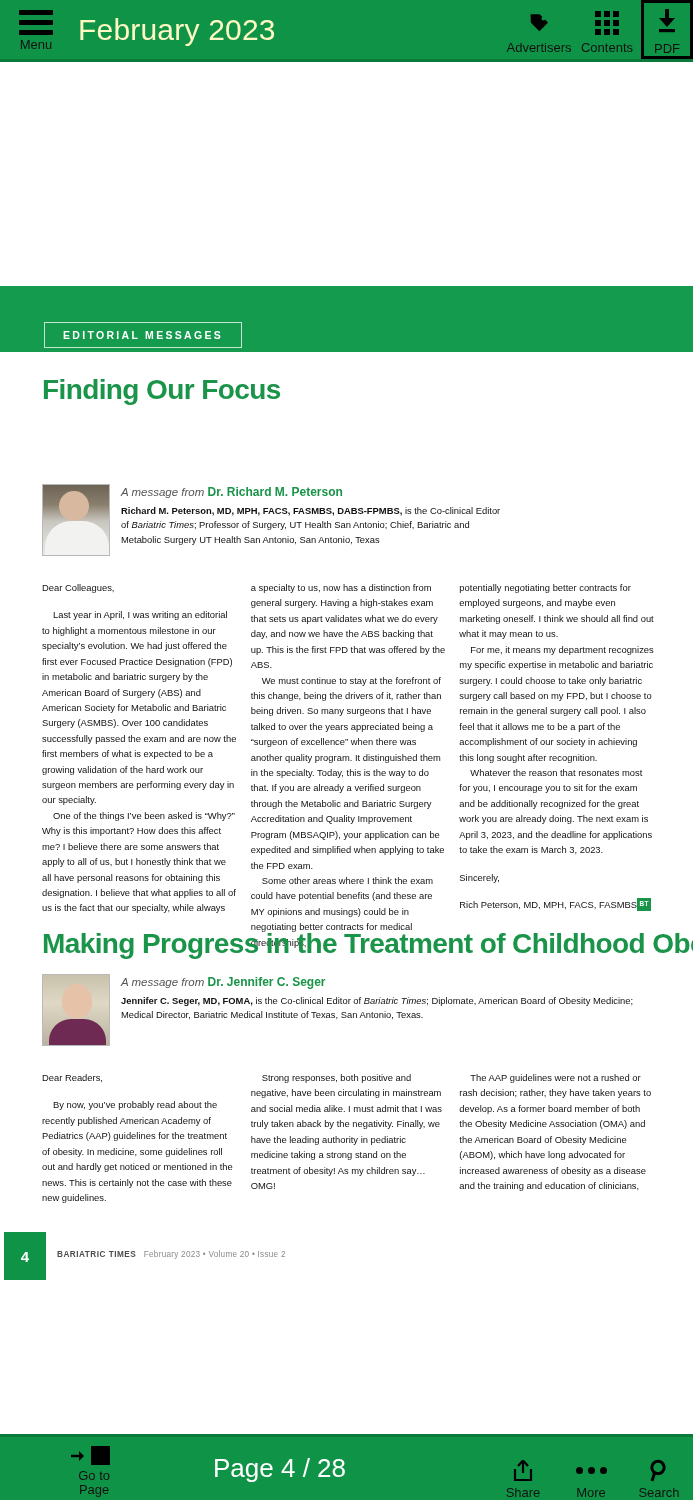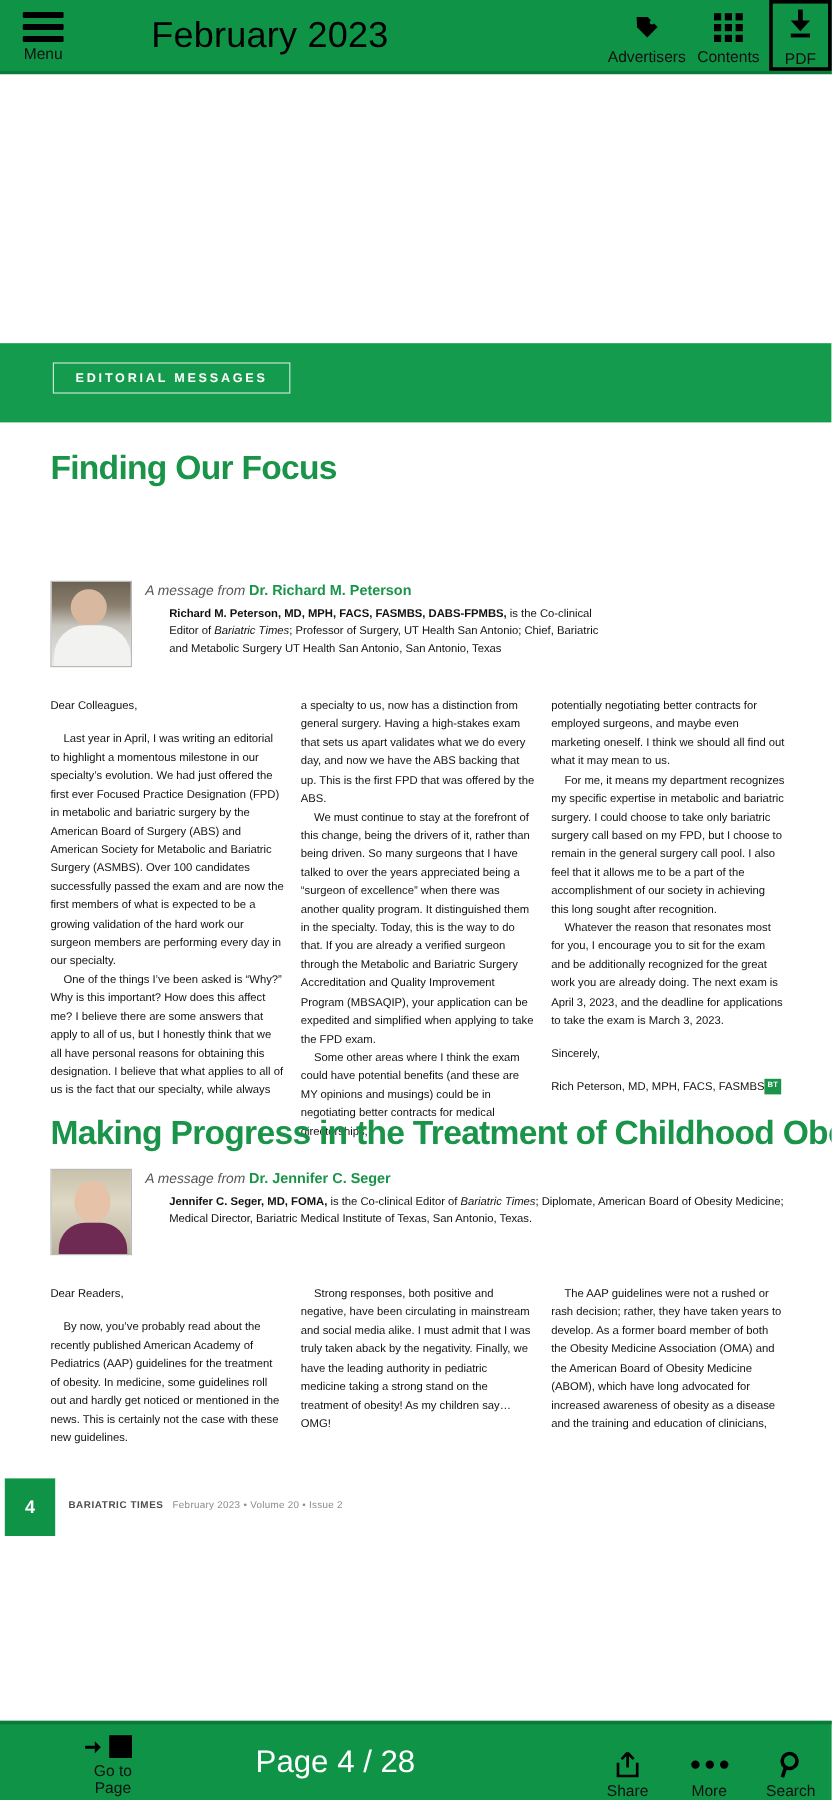--- a/index.html
+++ b/index.html
@@ -23,21 +23,21 @@
     align-items:center; justify-content:center; padding-top:2px;
   }
   .hamburger{ width:34px; }
   .hamburger i{
     display:block; height:5px; background:#000; border-radius:1px; margin-bottom:5px;
   }
   .hamburger i:last-child{ margin-bottom:0; }
   .tb-label{ font-size:13px; color:#111; line-height:1.05; text-align:center; margin-top:3px; }
   .tb-title{
     flex:1; display:flex; align-items:center; padding-left:6px;
-    color:#000000; font-size:30px; font-weight:400; letter-spacing:.2px;margin-left:48px;
+    color:#fef9c3; font-size:30px; font-weight:400; letter-spacing:.2px;
   }
   .tb-right{ display:flex; align-items:stretch; }
   .tb-btn{
     width:68px; display:flex; flex-direction:column;
     align-items:center; justify-content:center; padding-top:4px;
   }
   .tb-btn .glyph{ display:flex; align-items:center; justify-content:center; height:30px; }
   .tb-pdf{
     width:52px; border-left:3px solid #000; border-top:3px solid #000;
     border-bottom:3px solid #000; border-right:3px solid #000;
@@ -52,21 +52,21 @@
   .page{
     position:absolute; left:0; top:62px; width:693px; height:1370px;
     background:#ffffff; overflow:hidden;
   }
 
   .section-banner{
     position:absolute; left:0; top:224px; width:693px; height:66px;
     background:#159b4d;
   }
   .section-chip{
-    position:absolute; left:44px; top:240px;
+    position:absolute; left:44px; top:260px;
     border:1px solid rgba(255,255,255,.75);
     color:#ffffff; font-size:10.5px; letter-spacing:2.3px;
     padding:6px 18px; font-weight:600;
     font-family:"Liberation Sans", sans-serif;
   }
 
   .content{ position:absolute; left:0; top:290px; width:693px; }
 
   h1.article-title{
     color:#1a9449; font-weight:bold; letter-spacing:-.6px;
@@ -87,21 +87,21 @@
     background:#f2f2f0; border-radius:26px 26px 0 0; }
   .p2{ background:linear-gradient(#c8c2ad 0%,#ded8c4 40%,#b9b2a0 100%); }
   .p2::before{ content:""; position:absolute; left:19px; top:9px; width:30px; height:34px;
     border-radius:50% 50% 45% 45%; background:#e6c3a8; }
   .p2::after{ content:""; position:absolute; left:6px; top:44px; width:57px; height:32px;
     background:#6e2a52; border-radius:22px 22px 0 0; }
 
   .byline-text{ flex:1; padding-top:1px; }
   .msg-from{ font-size:11.5px; font-style:italic; color:#555; margin-bottom:5px; }
   .msg-from b{ color:#1a9449; font-style:normal; font-weight:bold; font-size:12px; }
-  .bio{ font-size:9.4px; line-height:1.52; color:#111; text-align:left;margin-left:20px; }
+  .bio{ font-size:9.4px; line-height:1.52; color:#111; text-align:left; }
   .bio b{ font-weight:bold; }
   .bio i{ font-style:italic; }
 
   .cols{ position:absolute; display:flex; gap:14px; }
   .c1{ left:42px; top:228px; width:612px; }
   .c2{ left:42px; top:718px; width:612px; }
   .col{ width:195px; }
   .col p{
     font-size:9.4px; line-height:1.64; color:#111; text-align:left;
     margin:0;

